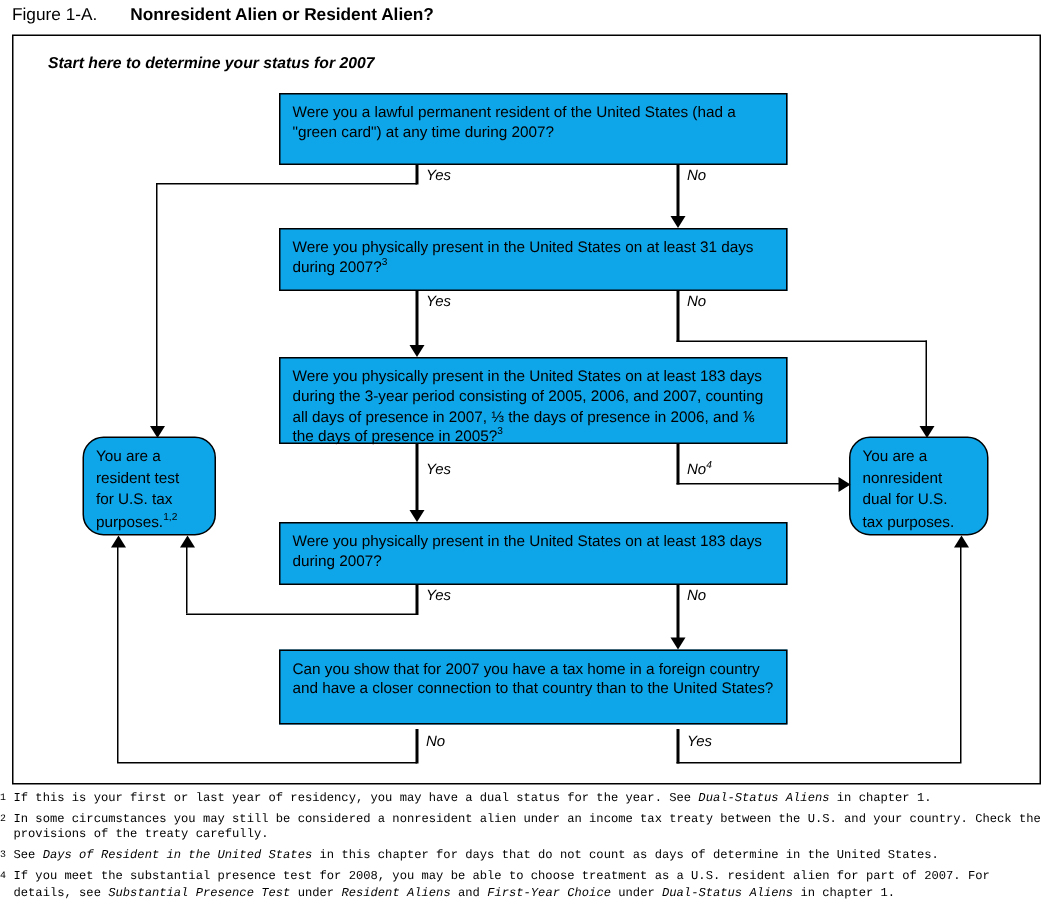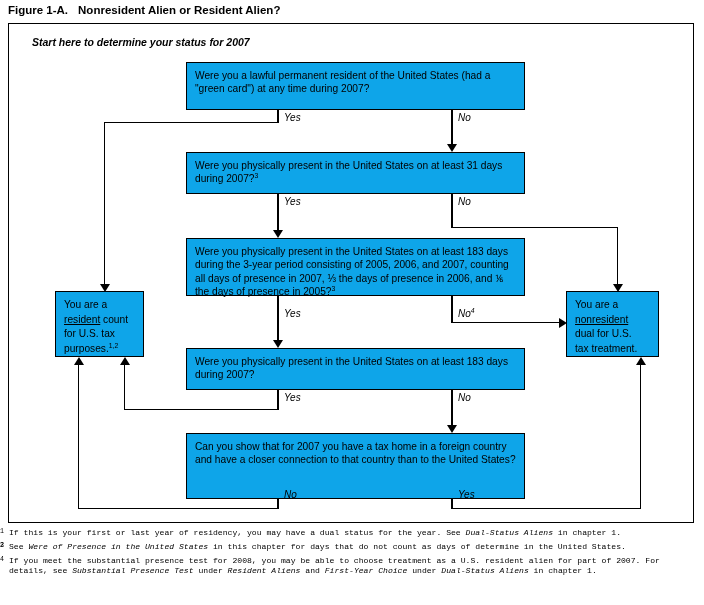--- a/index.html
+++ b/index.html
@@ -12,22 +12,22 @@
     overflow:hidden;
   }
   #fig{position:absolute;left:0;top:0;width:704px;height:605px;}
 
   
   .fig-title{
     position:absolute;left:8px;top:4px;
     font-size:11.5px;
     white-space:nowrap;
   }
-  .fig-title .lbl{font-weight:bold;}
-  .fig-title .nm{font-weight:bold;margin-left:10px;}
+  .fig-title .lbl{font-weight:normal;}
+  .fig-title .nm{font-weight:bold;margin-left:22px;}
 
   
   .frame{
     position:absolute;left:8px;top:23px;
     width:686px;height:500px;
     border:1.3px solid #000;
     box-sizing:border-box;
     background:#fff;
   }
 
@@ -47,22 +47,23 @@
     font-size:10.2px;
     line-height:13.4px;
     padding:6px 7px 4px 8px;
     z-index:3;
   }
   .box.q{ }
   .box.res{
     font-size:10.2px;
     line-height:14.6px;
     padding:6px 6px 4px 8px;
-  }
-  .u{text-decoration:underline;}
+    border-radius:14px;
+  }
+  .u{}
   sup{font-size:6.8px;vertical-align:super;line-height:0;}
 
   
   .blabel{
     position:absolute;
     font-size:10px;font-style:italic;
     z-index:4;
     white-space:nowrap;
   }
 
@@ -148,53 +149,53 @@
   </div>
 
   <div class="box q" style="left:186px;top:238px;width:339px;height:58px;">
     <span>Were you physically present in the United States on at least 183 days during the 3-year period consisting of 2005, 2006, and 2007, counting all days of presence in 2007, ⅓ the days of presence in 2006, and ⅙ the days of presence in 2005?</span><sup>3</sup>
   </div>
 
   <div class="box q" style="left:186px;top:348px;width:339px;height:42px;">
     <span>Were you physically present in the United States on at least 183 days during 2007?</span>
   </div>
 
-  <div class="box q" style="left:186px;top:433px;width:339px;height:66px;">
+  <div class="box q" style="left:186px;top:433px;width:339px;height:50px;">
     <span>Can you show that for 2007 you have a tax home in a foreign country and have a closer connection to that country than to the United States?</span>
   </div>
 
   <div class="box res" style="left:55px;top:291px;width:89px;height:66px;">
     <span>You are a</span><br>
-    <span class="u">resident</span><span> count</span><br>
+    <span class="u">resident</span><span> test</span><br>
     <span>for U.S. tax</span><br>
     <span>purposes.</span><sup>1,2</sup>
   </div>
 
   <div class="box res" style="left:566px;top:291px;width:93px;height:66px;">
     <span>You are a</span><br>
     <span class="u">nonresident</span><br>
     <span>dual for U.S.</span><br>
-    <span>tax treatment.</span>
+    <span>tax purposes.</span>
   </div>
 
   <div class="blabel" style="left:284px;top:112px;">Yes</div>
   <div class="blabel" style="left:458px;top:112px;">No</div>
 
   <div class="blabel" style="left:284px;top:196px;">Yes</div>
   <div class="blabel" style="left:458px;top:196px;">No</div>
 
   <div class="blabel" style="left:284px;top:308px;">Yes</div>
   <div class="blabel" style="left:458px;top:308px;"><span>No</span><sup>4</sup></div>
 
   <div class="blabel" style="left:284px;top:392px;">Yes</div>
   <div class="blabel" style="left:458px;top:392px;">No</div>
 
   <div class="blabel" style="left:284px;top:489px;">No</div>
   <div class="blabel" style="left:458px;top:489px;">Yes</div>
 
   <div class="notes" id="notes">
       <div class="note"><span class="mk">1</span><span>If this is your first or last year of residency, you may have a dual status for the year. See </span><span class="it">Dual-Status Aliens</span><span> in chapter 1.</span></div>
-      <div class="note"><span class="mk">2</span></div>
-      <div class="note"><span class="mk">3</span><span>See </span><span class="it">Were of Presence in the United States</span><span> in this chapter for days that do not count as days of determine in the United States.</span></div>
+      <div class="note"><span class="mk">2</span><span>In some circumstances you may still be considered a nonresident alien under an income tax treaty between the U.S. and your country. Check the provisions of the treaty carefully.</span></div>
+      <div class="note"><span class="mk">3</span><span>See </span><span class="it">Days of Resident in the United States</span><span> in this chapter for days that do not count as days of determine in the United States.</span></div>
       <div class="note"><span class="mk">4</span><span>If you meet the substantial presence test for 2008, you may be able to choose treatment as a U.S. resident alien for part of 2007. For details, see </span><span class="it">Substantial Presence Test</span><span> under </span><span class="it">Resident Aliens</span><span> and </span><span class="it">First-Year Choice</span><span> under </span><span class="it">Dual-Status Aliens</span><span> in chapter 1.</span></div>
     </div>
 
 </div>
 
 </body></html>

